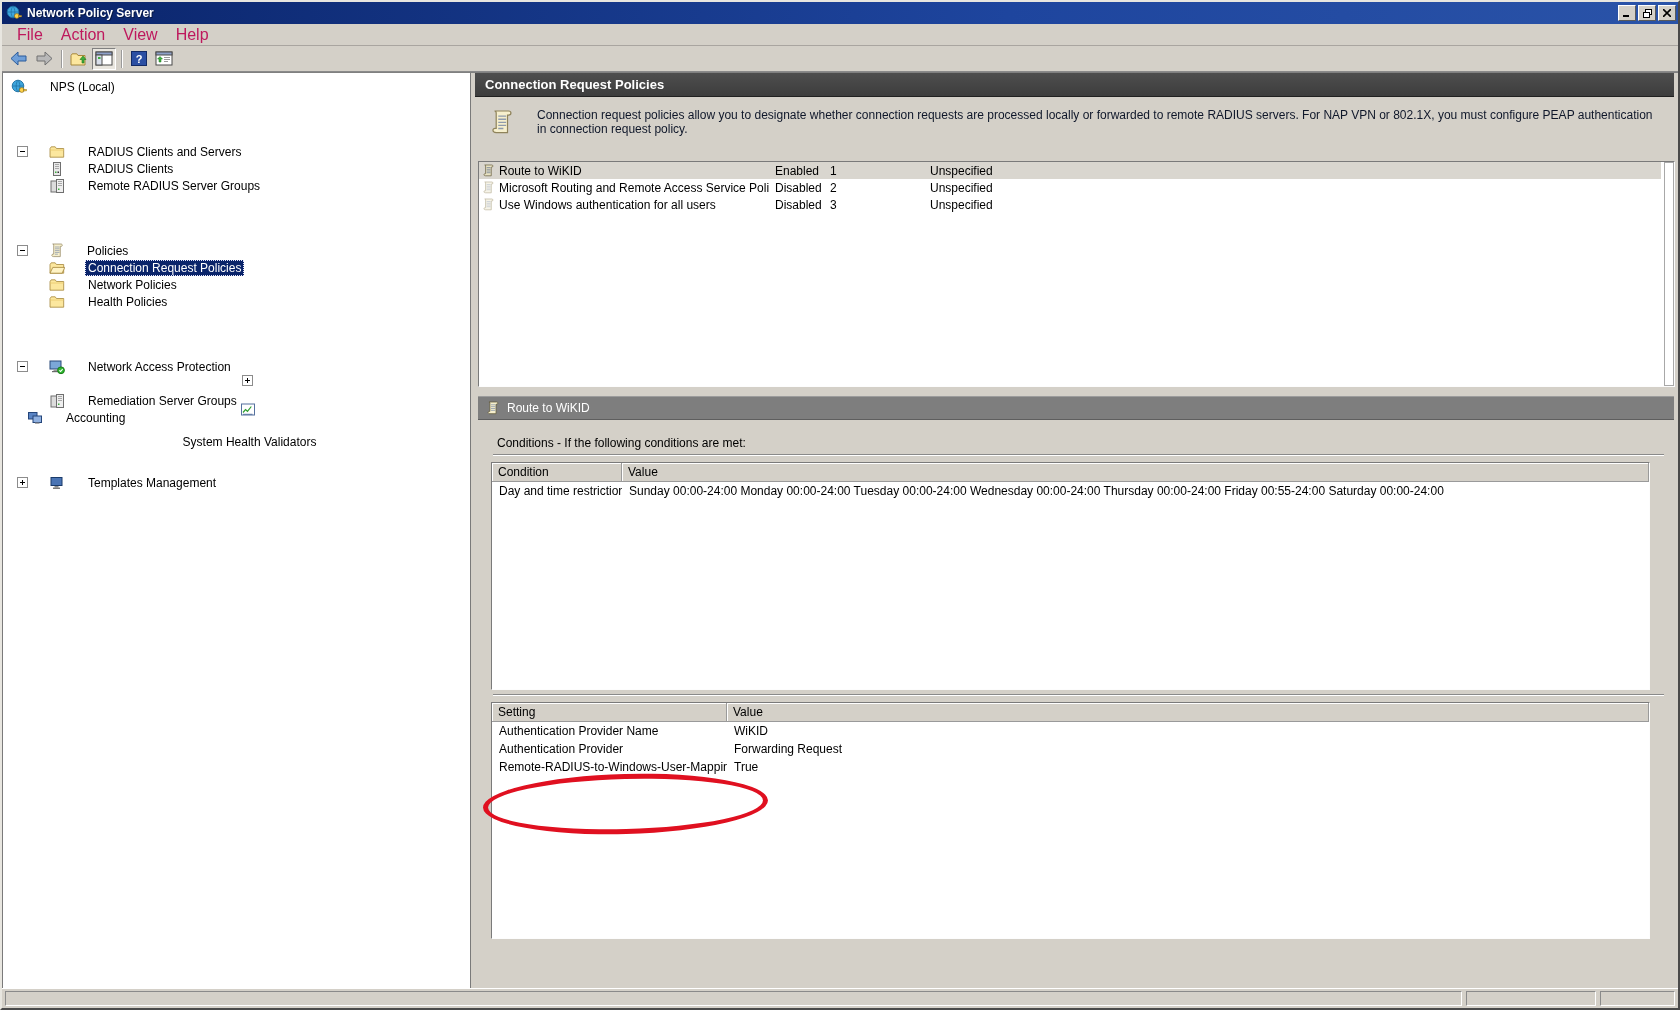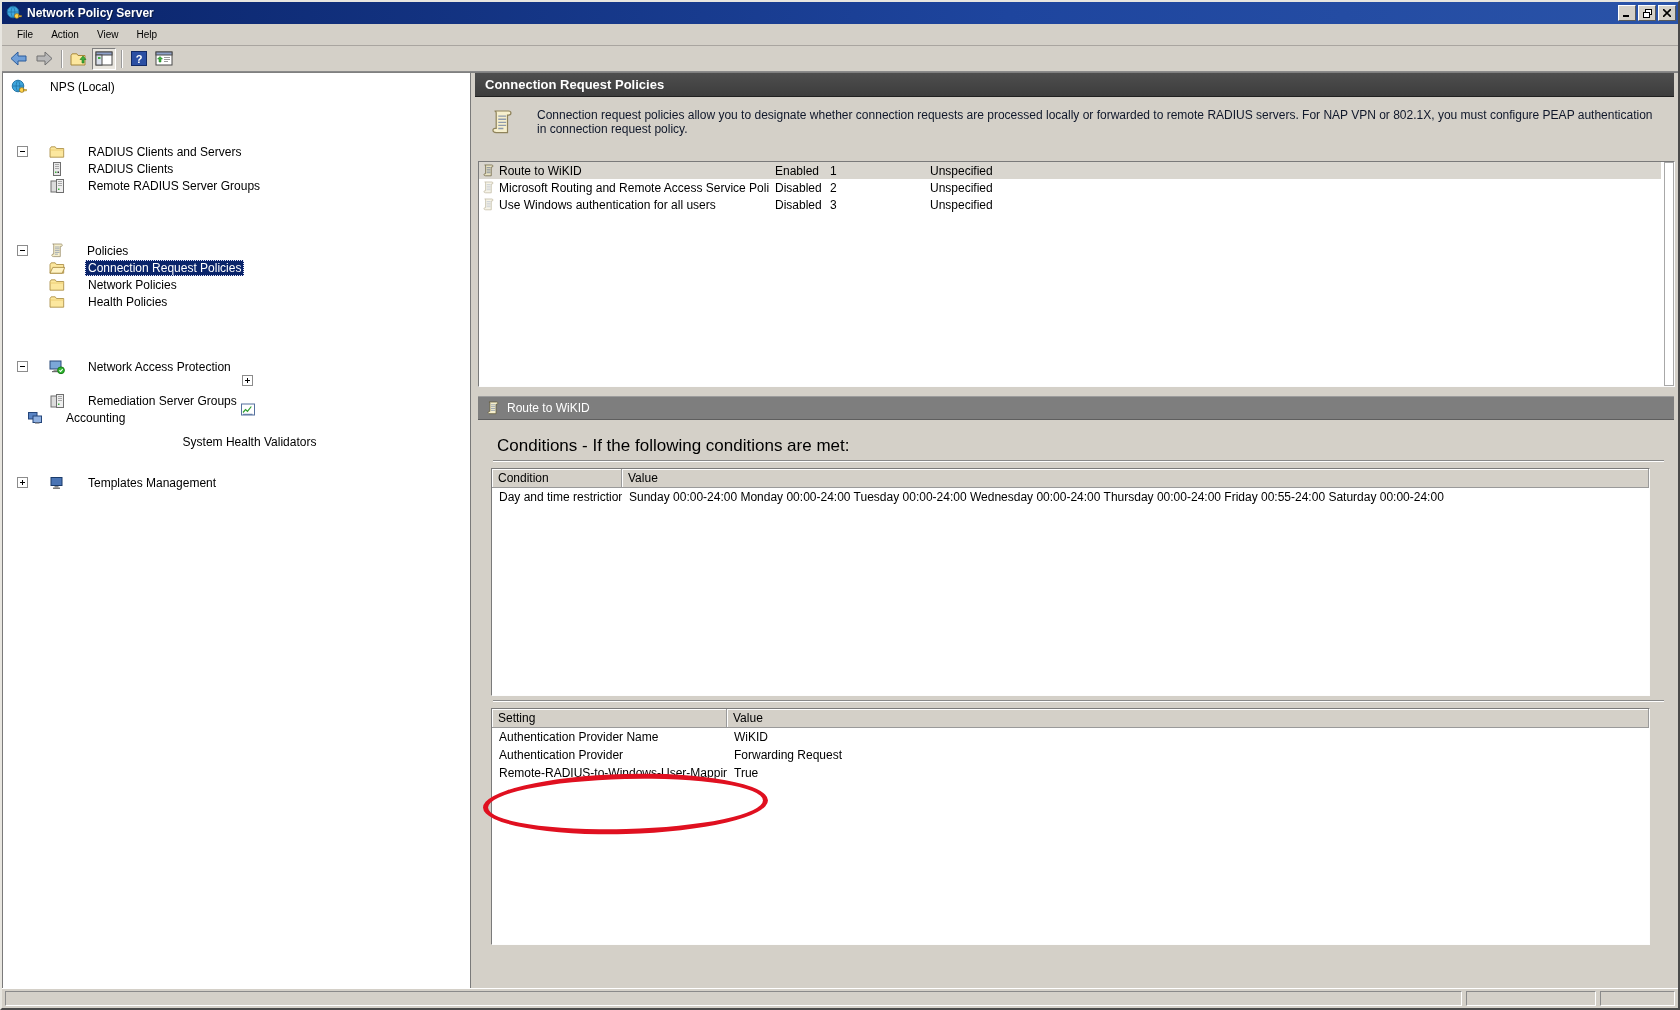--- a/index.html
+++ b/index.html
@@ -17,21 +17,21 @@
   .titlebar .title { font-size:12px; font-weight:bold; margin-left:5px; flex:1;
     text-shadow:1px 1px 0 rgba(0,0,0,.4); white-space:nowrap; }
   .win-btn {
     width:18px; height:16px; margin-left:2px; background:#d4d0c8;
     border:1px solid; border-color:#fff #5a5a5a #5a5a5a #fff;
     display:flex; align-items:center; justify-content:center; flex:none;
   }
   
   .menubar { height:22px; flex:none; display:flex; align-items:center; padding-left:6px;
     border-bottom:1px solid #a9a5a0; background:#d4d0c8; }
-  .menu-item { font-size:10px; color:#000000; padding:2px 9px; }
+  .menu-item { font-size:16px; color:#be185d; padding:2px 9px; }
   
   .toolbar { height:26px; flex:none; display:flex; align-items:center; padding-left:5px;
     border-bottom:1px solid #8a8a8a; background:#d4d0c8; }
   .tb-btn { width:24px; height:22px; display:flex; align-items:center; justify-content:center;
     border:1px solid transparent; margin-right:1px; }
   .tb-btn.pressed { border-color:#808080 #fff #fff #808080; background:#e9e6df; }
   .tb-sep { width:2px; height:18px; margin:0 4px;
     border-left:1px solid #9a9a9a; border-right:1px solid #fff; }
   .help-chip { width:16px; height:15px; background:#2b4fa3; color:#fff; font-size:11px;
     font-weight:bold; display:flex; align-items:center; justify-content:center;
@@ -72,21 +72,21 @@
   .lv-row { height:17px; display:flex; align-items:center; font-size:12px; white-space:nowrap; }
   .lv-row.selected { background:#d9d6cf; }
   .cell { display:flex; align-items:center; padding-left:6px; overflow:hidden; height:100%; }
   .cell.icon-cell { padding-left:3px; }
   .lv-scroll { width:10px; flex:none; background:#fff; border:1px solid #a8a8a8; margin-left:3px; }
   
   .route-bar { height:24px; margin:9px 4px 0 3px; background:#7e7e7e; color:#fff;
     display:flex; align-items:center; padding-left:8px; font-size:12px;
     border-top:1px solid #9c9c9c; border-bottom:1px solid #5e5e5e; }
   .route-bar .rtitle { margin-left:8px; }
-  .sec-label { font-size:17px; color:#000; margin:16px 0 0 22px; }
+  .sec-label { font-size:12px; color:#000; margin:16px 0 0 22px; }
   .divider { height:2px; margin:4px 14px 0 18px; border-top:1px solid #8a8a8a; border-bottom:1px solid #fff; }
   .data-box { margin:6px 28px 0 16px; display:flex; flex-direction:column; }
   .cond-box { height:228px; }
   .set-box { height:237px; }
   .db-header { height:19px; flex:none; display:flex; background:#d4d0c8; }
   .k-cond { width:130px; flex:none; } .k-val { flex:1; min-width:0; }
   .k-set { width:235px; flex:none; }
   .db-row { height:18px; display:flex; align-items:center; font-size:12px; background:#fff; white-space:nowrap; }
   .db-row .cell { padding-left:7px; }
   .fill { flex:1; background:#fff; }

